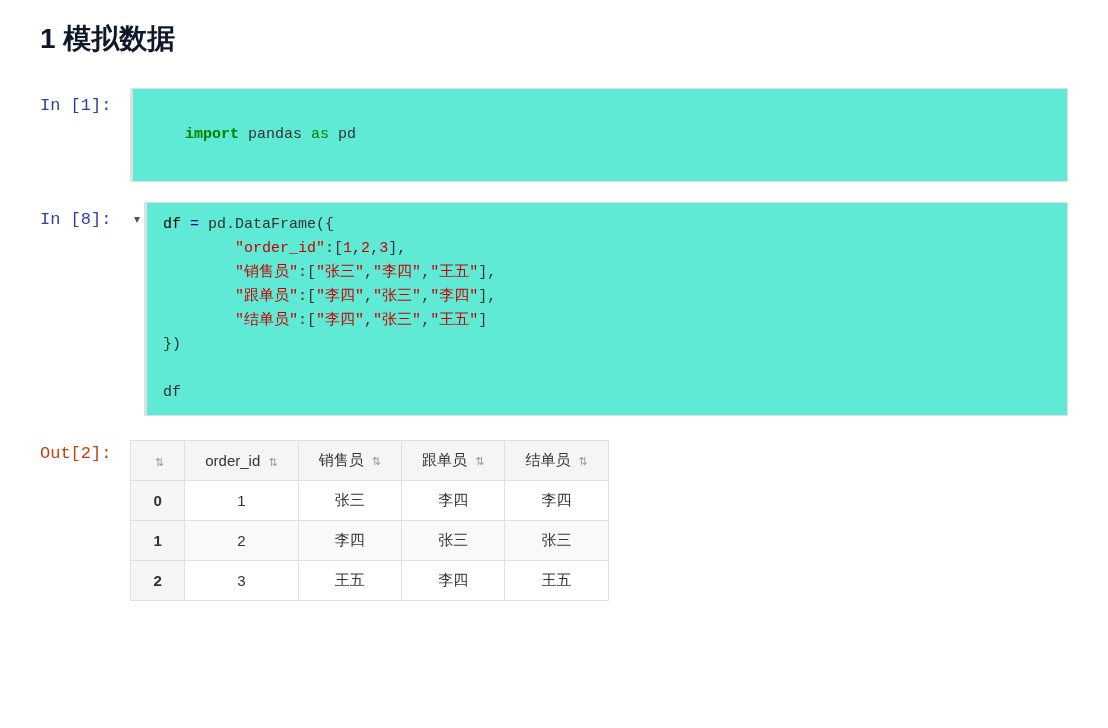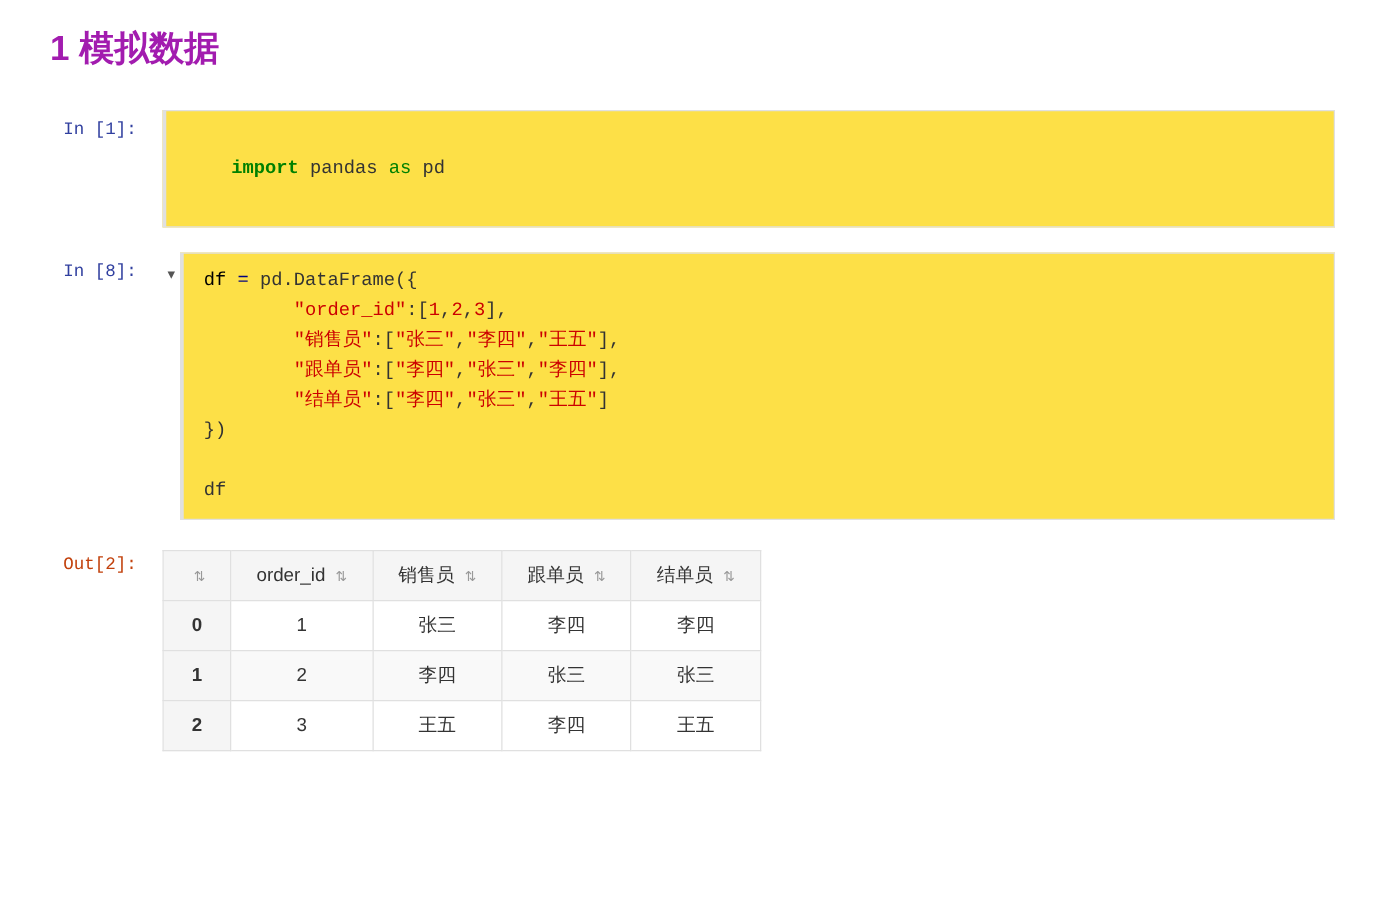--- a/index.html
+++ b/index.html
@@ -12,47 +12,46 @@
       background: #ffffff;
       font-family: -apple-system, BlinkMacSystemFont, 'Segoe UI', Helvetica, Arial, sans-serif;
       color: #333;
       padding: 20px 40px;
     }
 
     .page-title {
       font-size: 28px;
       font-weight: bold;
       margin-bottom: 30px;
-      color: #a21caf;
+      color: #0f172a;
     }
 
     .notebook-cell {
       display: flex;
       margin-bottom: 20px;
       align-items: flex-start;
     }
 
     .cell-label {
       font-family: 'Courier New', Courier, monospace;
-      font-size: 14px;
+      font-size: 17px;
       color: #303f9f;
       min-width: 90px;
       padding-top: 8px;
       padding-right: 10px;
       white-space: nowrap;
       flex-shrink: 0;
-      text-align: center;
     }
 
     .cell-label.out-label {
       color: #c2410c;
     }
 
     .cell-input {
-      background: #fde047;
+      background: #5eead4;
       border: 1px solid #e0e0e0;
       border-left: 3px solid #e0e0e0;
       padding: 10px 16px;
       font-family: 'Courier New', Courier, monospace;
       font-size: 15px;
       line-height: 1.6;
       flex: 1;
       white-space: pre;
     }
 

